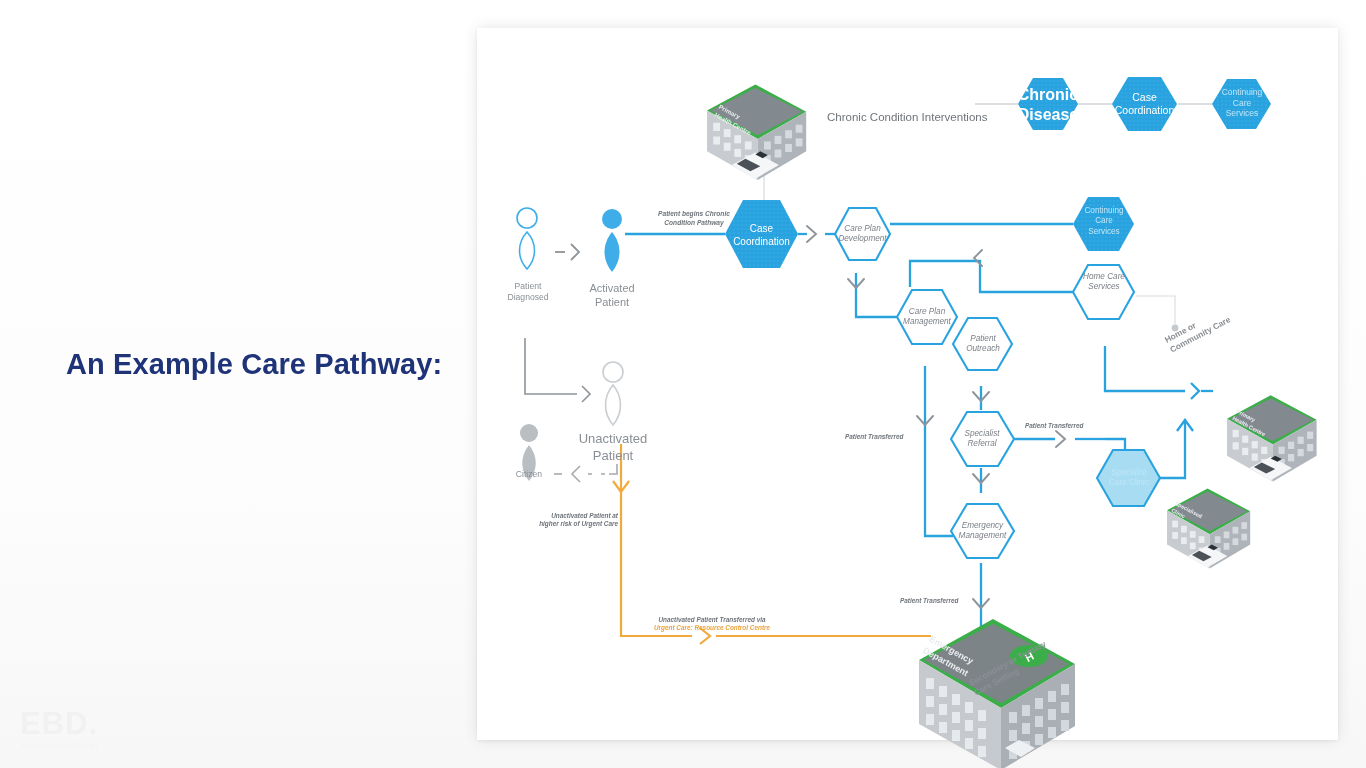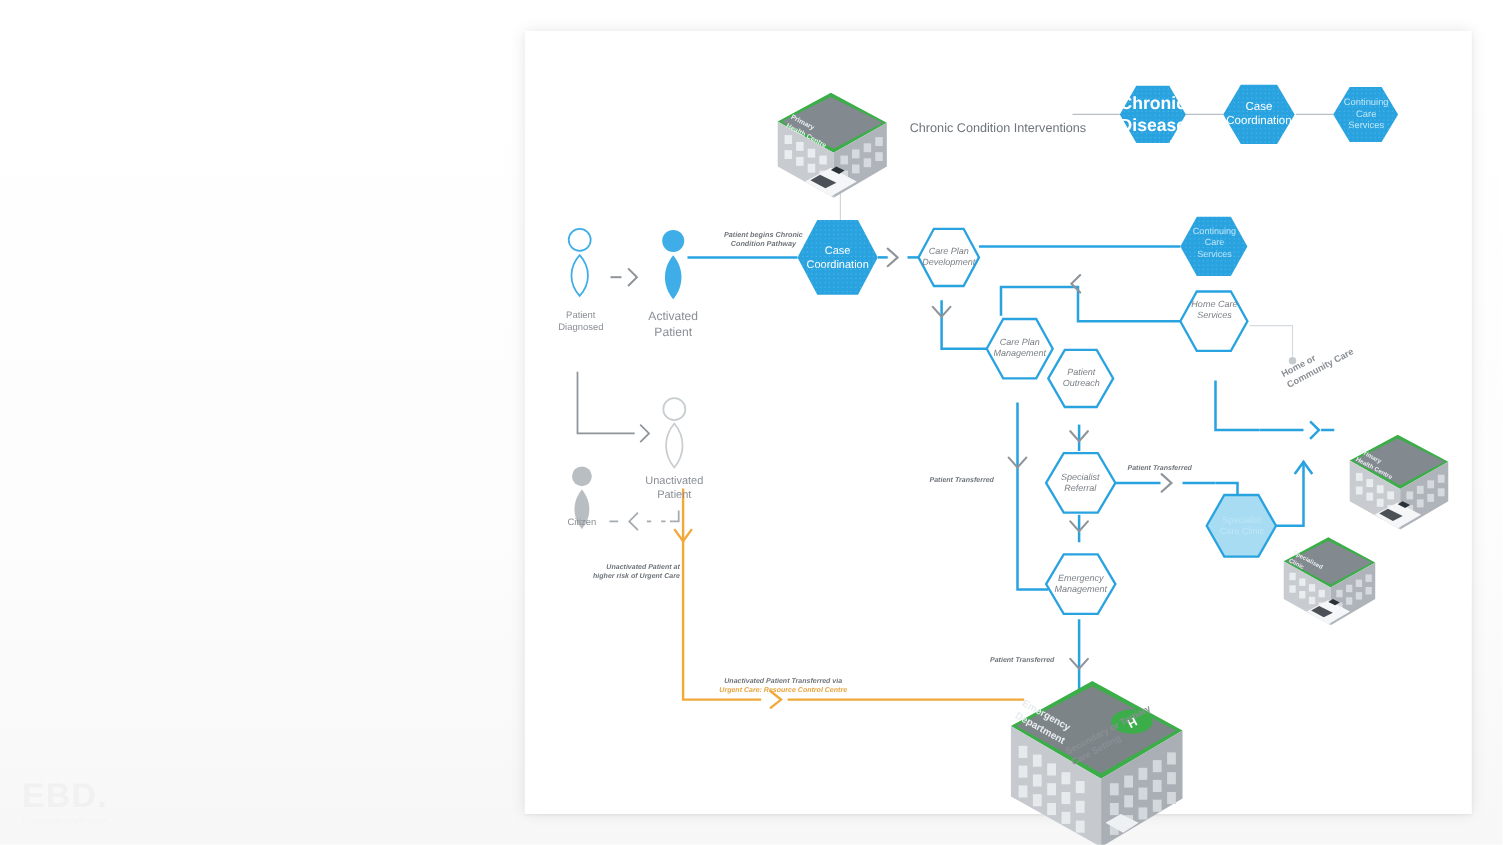--- a/index.html
+++ b/index.html
@@ -56,20 +56,21 @@
   .rot{position:absolute;color:#8a8f95;font-weight:bold;transform-origin:0 0;}
 
   .bldg-label{position:absolute;color:#e9edf0;font-weight:bold;}
 </style>
 </head>
 <body>
 
 <div class="slide"></div>
 
 <div class="title-block">
+  <span class="title-line">An Example Care Pathway:</span>
 </div>
 
 <div class="logo">
   <div class="logo-main">EBD.</div>
   <div class="logo-sub">EconomicsByDesign</div>
 </div>
 
 <div class="card">
  <div class="card-inner">
   <div class="stage">
@@ -400,21 +401,21 @@
   </div>
 
   <div class="figlabel" style="left:4px;top:245px;width:78px;font-size:8.6px;">
     <div>Patient</div>
     <div>Diagnosed</div>
   </div>
   <div class="figlabel" style="left:88px;top:245px;width:78px;font-size:11px;">
     <div>Activated</div>
     <div>Patient</div>
   </div>
-  <div class="figlabel" style="left:89px;top:395px;width:78px;font-size:10px;">
+  <div class="figlabel" style="left:89px;top:395px;width:78px;font-size:13px;">
     <div>Unactivated</div>
     <div>Patient</div>
   </div>
   <div class="figlabel" style="left:14px;top:433px;width:60px;font-size:8.6px;">
     <div>Citizen</div>
   </div>
 
   <div class="hexlabel white" style="left:233px;top:187px;width:87px;font-size:10px;">
     <div>Case</div>
     <div>Coordination</div>

